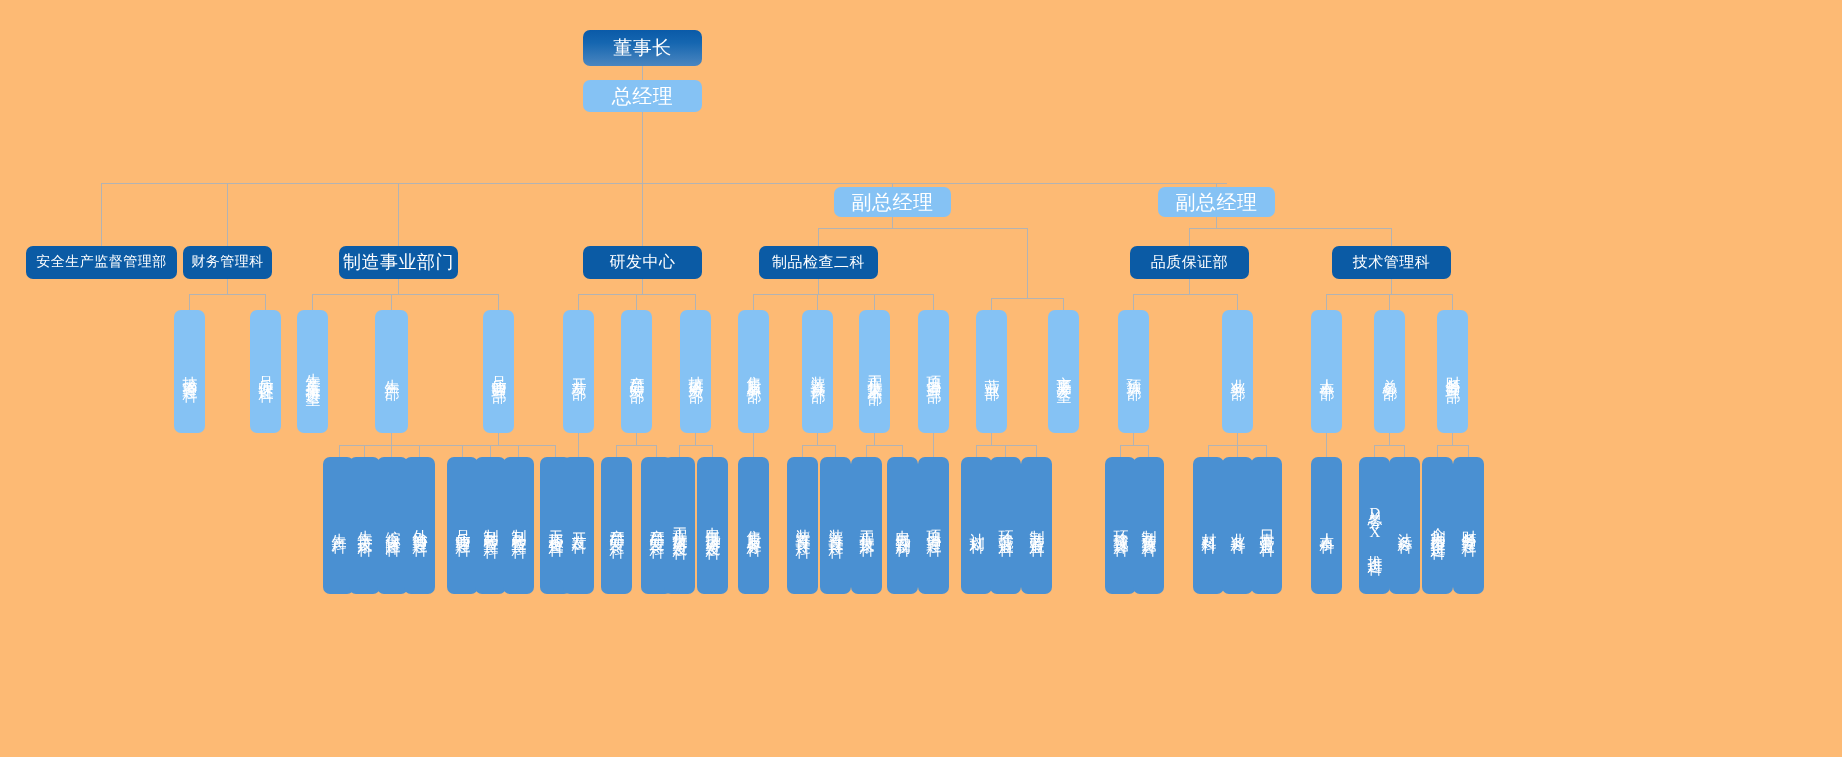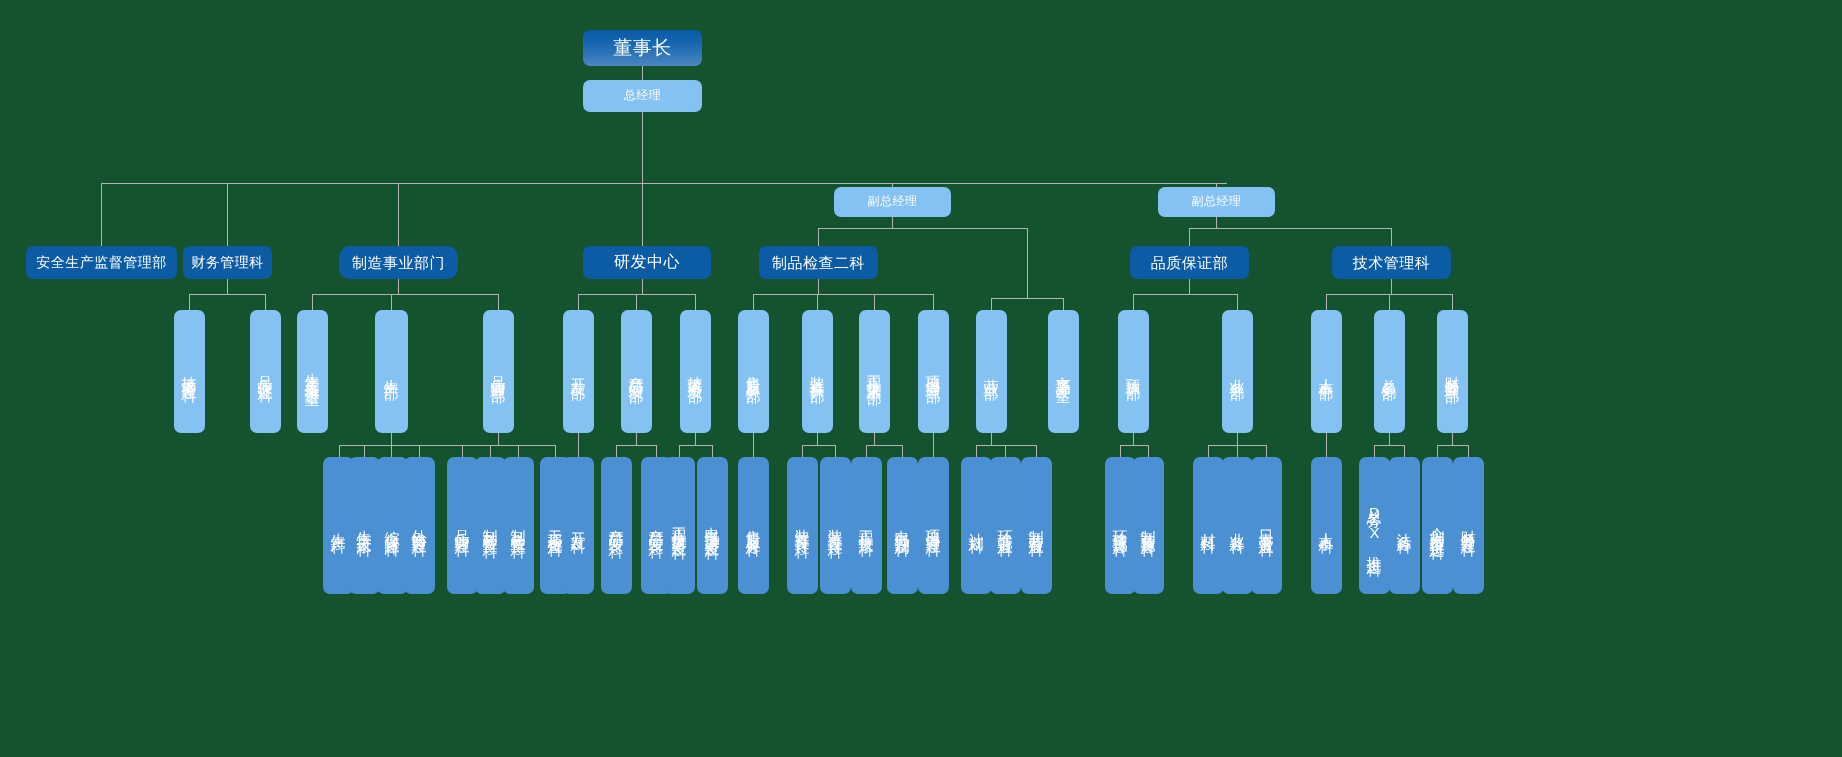--- a/index.html
+++ b/index.html
@@ -4,22 +4,23 @@
 <style>
   html,body{margin:0;padding:0;background:#ffffff;}
   body{
     font-family:"Liberation Sans","DejaVu Sans",sans-serif;
     -webkit-font-smoothing:antialiased;
   }
   #chart{
     position:relative;
     width:1842px;
     height:757px;
-    background:#14532d;
+    background:#fdba74;
     overflow:hidden;
+    font-family:Liberation Serif, serif;
   }
 
   
   .ln{position:absolute;background:#b3b3b3;}
   .ln.h{height:1px;}
   .ln.v{width:1px;}
 
   
   .node{
     position:absolute;
@@ -37,21 +38,21 @@
 
   
   .lv-chair{
     background:linear-gradient(180deg,#0a5aa8 0%,#1566b0 35%,#4b86c0 100%);
     font-size:19px;
     border-radius:7px;
   }
   
   .lv-mgr{
     background:#85c2f4;
-    font-size:12px;
+    font-size:20px;
     border-radius:7px;
   }
   
   .lv-dept{
     background:#0b5ba5;
     font-size:17px;
     border-radius:7px;
   }
   
   .lv-sub{
@@ -228,25 +229,25 @@
   </div>
 
   <div class="node lv-dept" style="left:26px;top:246px;width:151px;height:33px;font-size:14px;">
     <span>安全生产监督管理部</span>
   </div>
 
   <div class="node lv-dept" style="left:183px;top:246px;width:89px;height:33px;font-size:14px;">
     <span>财务管理科</span>
   </div>
 
-  <div class="node lv-dept" style="left:339px;top:246px;width:119px;height:33px;font-size:15px;border-radius:11px;">
+  <div class="node lv-dept" style="left:339px;top:246px;width:119px;height:33px;font-size:18px;">
     <span>制造事业部门</span>
   </div>
 
-  <div class="node lv-dept" style="left:583px;top:246px;width:128px;height:33px;font-size:16px;">
+  <div class="node lv-dept" style="left:583px;top:246px;width:119px;height:33px;font-size:16px;">
     <span>研发中心</span>
   </div>
 
   <div class="node lv-dept" style="left:759px;top:246px;width:119px;height:33px;font-size:15px;">
     <span>制品检查二科</span>
   </div>
 
   <div class="node lv-dept" style="left:1130px;top:246px;width:119px;height:33px;font-size:15px;">
     <span>品质保证部</span>
   </div>

